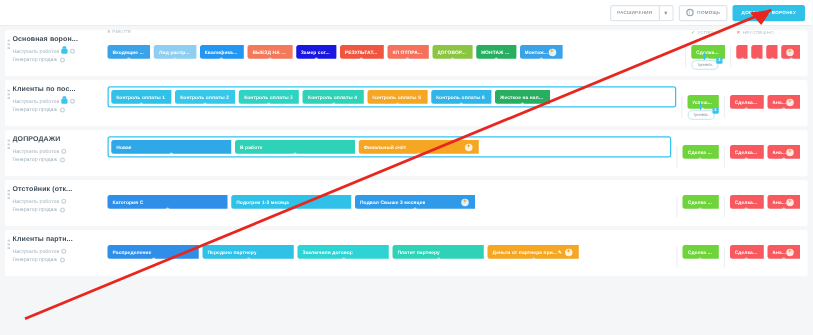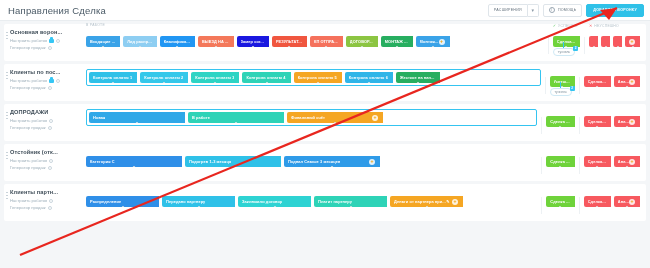--- a/index.html
+++ b/index.html
@@ -177,21 +177,20 @@
   .cross { color:#f1636a; font-size:4px; }
 
   
   .annot { position:absolute; left:0; top:0; width:650px; height:268px;
            pointer-events:none; }
 </style>
 </head>
 <body>
 
 <div class="topbar">
-  <div class="page-title">Направления Сделка</div>
   <div class="topbar-actions">
     <div class="btn-split">
       <div class="btn">РАСШИРЕНИЯ</div>
       <div class="btn btn-caret">▾</div>
     </div>
     <div class="btn btn-help">
       <span class="info-ico">i</span>
       <span>ПОМОЩЬ</span>
     </div>
     <div class="btn btn-primary">ДОБАВИТЬ ВОРОНКУ</div>

